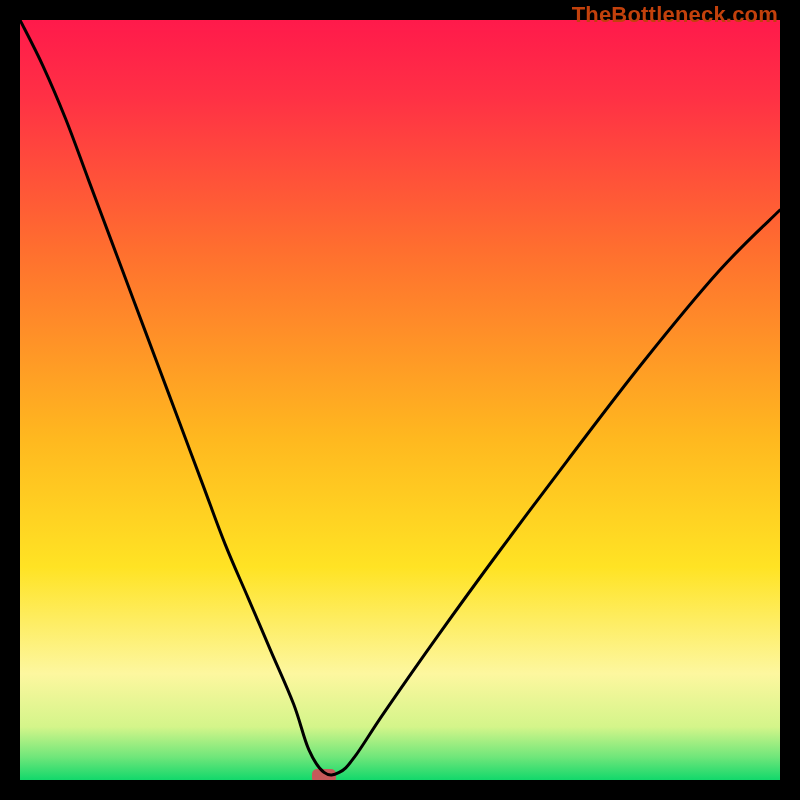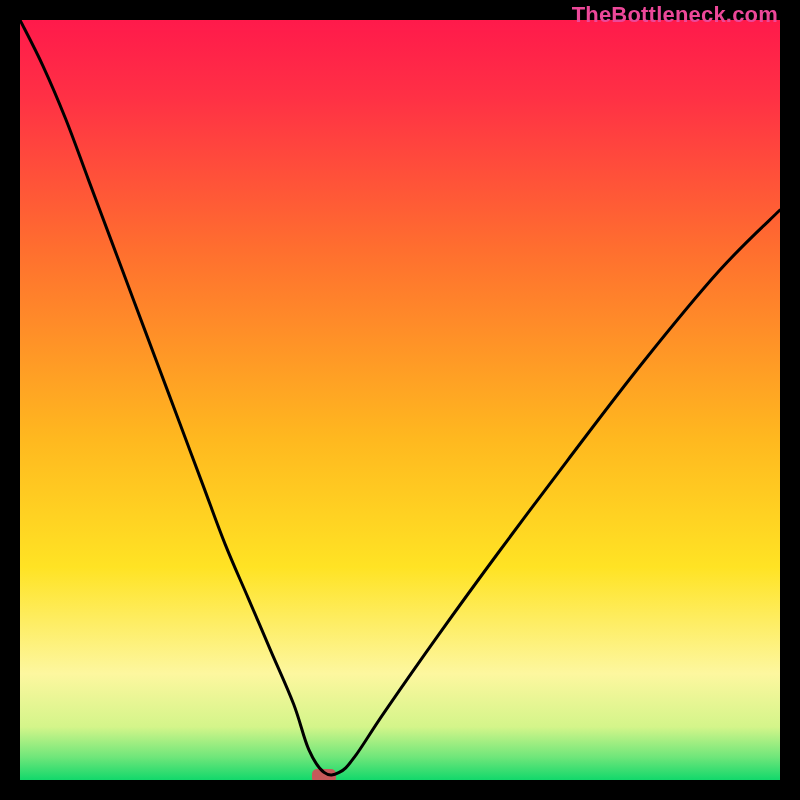--- a/index.html
+++ b/index.html
@@ -26,21 +26,21 @@
     height: 760px;
     overflow: hidden;
   }
   .watermark {
     position: absolute;
     top: 2px;
     right: 22px;
     font-family: Arial, Helvetica, sans-serif;
     font-size: 22px;
     font-weight: 600;
-    color: #ec4899;
+    color: #c2410c;
     letter-spacing: 0.2px;
   }
   svg {
     display: block;
   }
 </style>
 </head>
 <body>
 
 <div class="frame">

